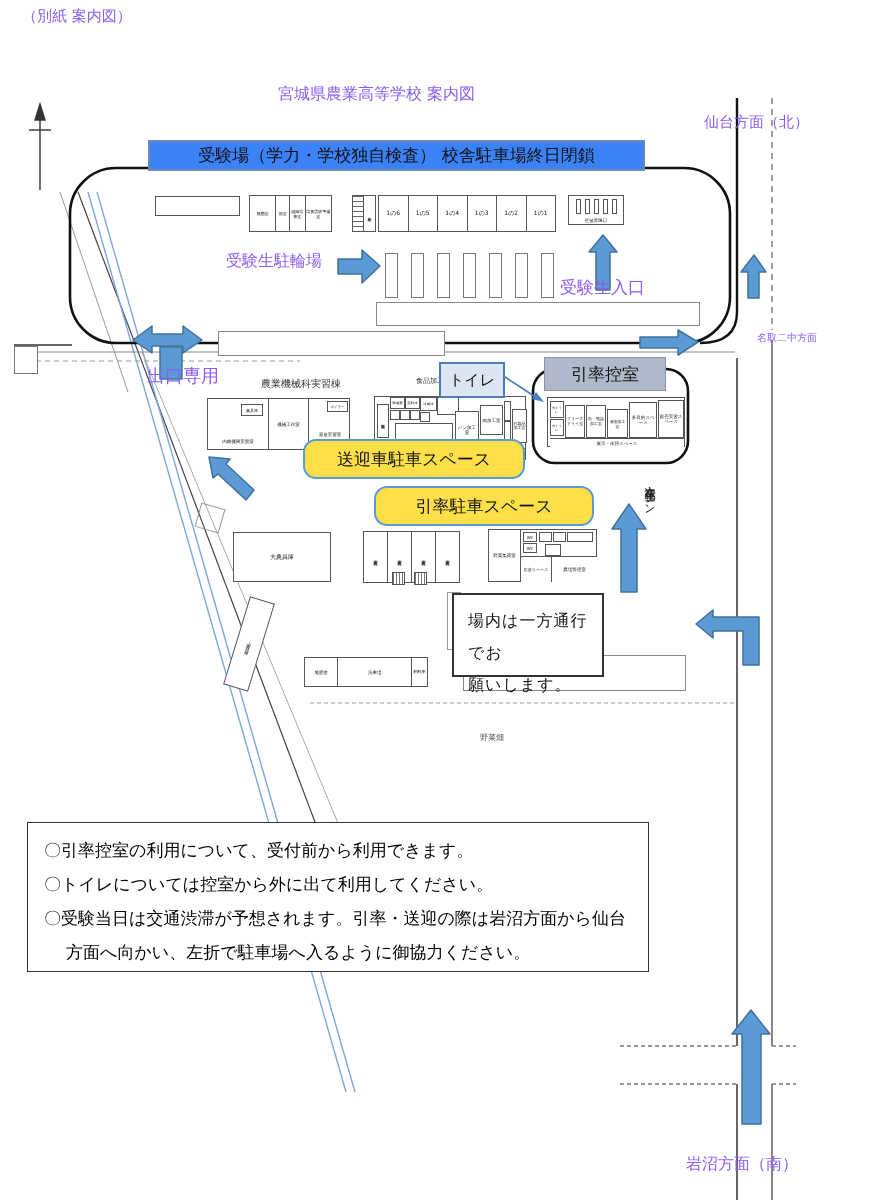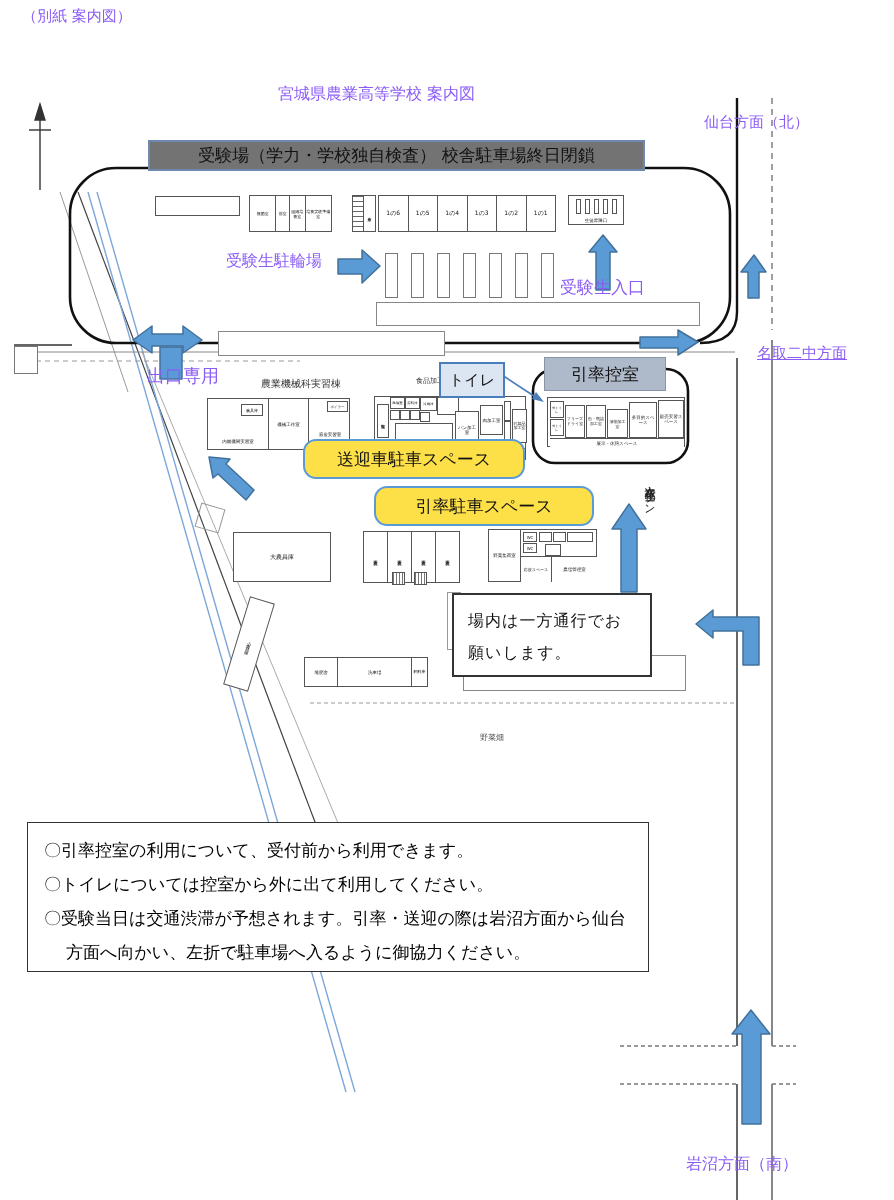--- a/index.html
+++ b/index.html
@@ -88,24 +88,24 @@
 
   <g>
     <line x1="499" y1="373" x2="537" y2="398" stroke="#4a7ebb" stroke-width="1.6"></line>
     <polygon points="544,402 536,392 532,399" fill="#4a7ebb"></polygon>
   </g>
 </svg>
 
 <div class="t" style="left:22px;top:8px;font-size:15px;">（別紙 案内図）</div>
 <div class="t" style="left:278px;top:40px;font-size:16px;margin-top:45px;">宮城県農業高等学校 案内図</div>
 <div class="t" style="left:704px;top:114px;font-size:15px;">仙台方面（北）</div>
-<div class="t" style="left:757px;top:345px;font-size:15px;text-decoration:underline;">名取二中方面</div>
+<div class="t" style="left:757px;top:332px;font-size:10px;">名取二中方面</div>
 <div class="t" style="left:686px;top:1155px;font-size:16px;">岩沼方面（南）</div>
 
-<div style="position:absolute;left:148px;top:140px;width:497px;height:31px;background:#737373;
+<div style="position:absolute;left:148px;top:140px;width:497px;height:31px;background:#3b82f6;
             border:2px solid #6f88b0;box-sizing:border-box;display:flex;align-items:center;
             justify-content:center;font-size:17px;z-index:30;">
   <span>受験場（学力・学校独自検査） 校舎駐車場終日閉鎖</span>
 </div>
 
 <div class="bld z1" style="left:155px;top:196px;width:85px;height:20px;"></div>
 
 <div class="bld z1" style="left:249px;top:195px;width:83px;height:37px;">
   <div class="lab-grid">
     <div class="cell" style="width:26px;font-size:4px;">無菌室</div>
@@ -245,21 +245,21 @@
   <div class="mini" style="left:34px;top:2px;width:14px;height:10px;font-size:4px;">WC</div>
   <div class="mini" style="left:34px;top:13px;width:14px;height:10px;font-size:4px;">WC</div>
   <div class="mini" style="left:50px;top:2px;width:13px;height:10px;"></div>
   <div class="mini" style="left:64px;top:2px;width:13px;height:10px;"></div>
   <div class="mini" style="left:78px;top:2px;width:26px;height:10px;"></div>
   <div class="mini" style="left:56px;top:14px;width:16px;height:12px;"></div>
   <div class="mini" style="left:32px;top:26px;width:31px;height:26px;font-size:4px;border:none;border-top:1px solid #555;border-right:1px solid #555;">応接スペース</div>
   <div class="mini" style="left:63px;top:26px;width:45px;height:26px;font-size:4.5px;border:none;border-top:1px solid #555;">農場管理室</div>
 </div>
 
-<div class="whitebox" style="left:452px;top:593px;width:200px;height:84px;padding:10px 14px;">
+<div class="whitebox" style="left:452px;top:593px;width:152px;height:84px;padding:10px 14px;">
   <div style="font-size:16px;line-height:32px;letter-spacing:1px;">場内は一方通行でお</div>
   <div style="font-size:16px;line-height:32px;letter-spacing:1px;">願いします。</div>
 </div>
 
 <div class="bld" style="left:463px;top:655px;width:223px;height:36px;border-color:#888;z-index:5;"></div>
 <div class="bld" style="left:447px;top:592px;width:14px;height:58px;border-color:#999;z-index:5;"></div>
 
 <div class="bld z1 vt" style="left:236px;top:598px;width:26px;height:92px;transform:rotate(17deg);display:flex;align-items:center;justify-content:center;font-size:4.5px;letter-spacing:3px;">
   <span>小農具庫</span>
 </div>

